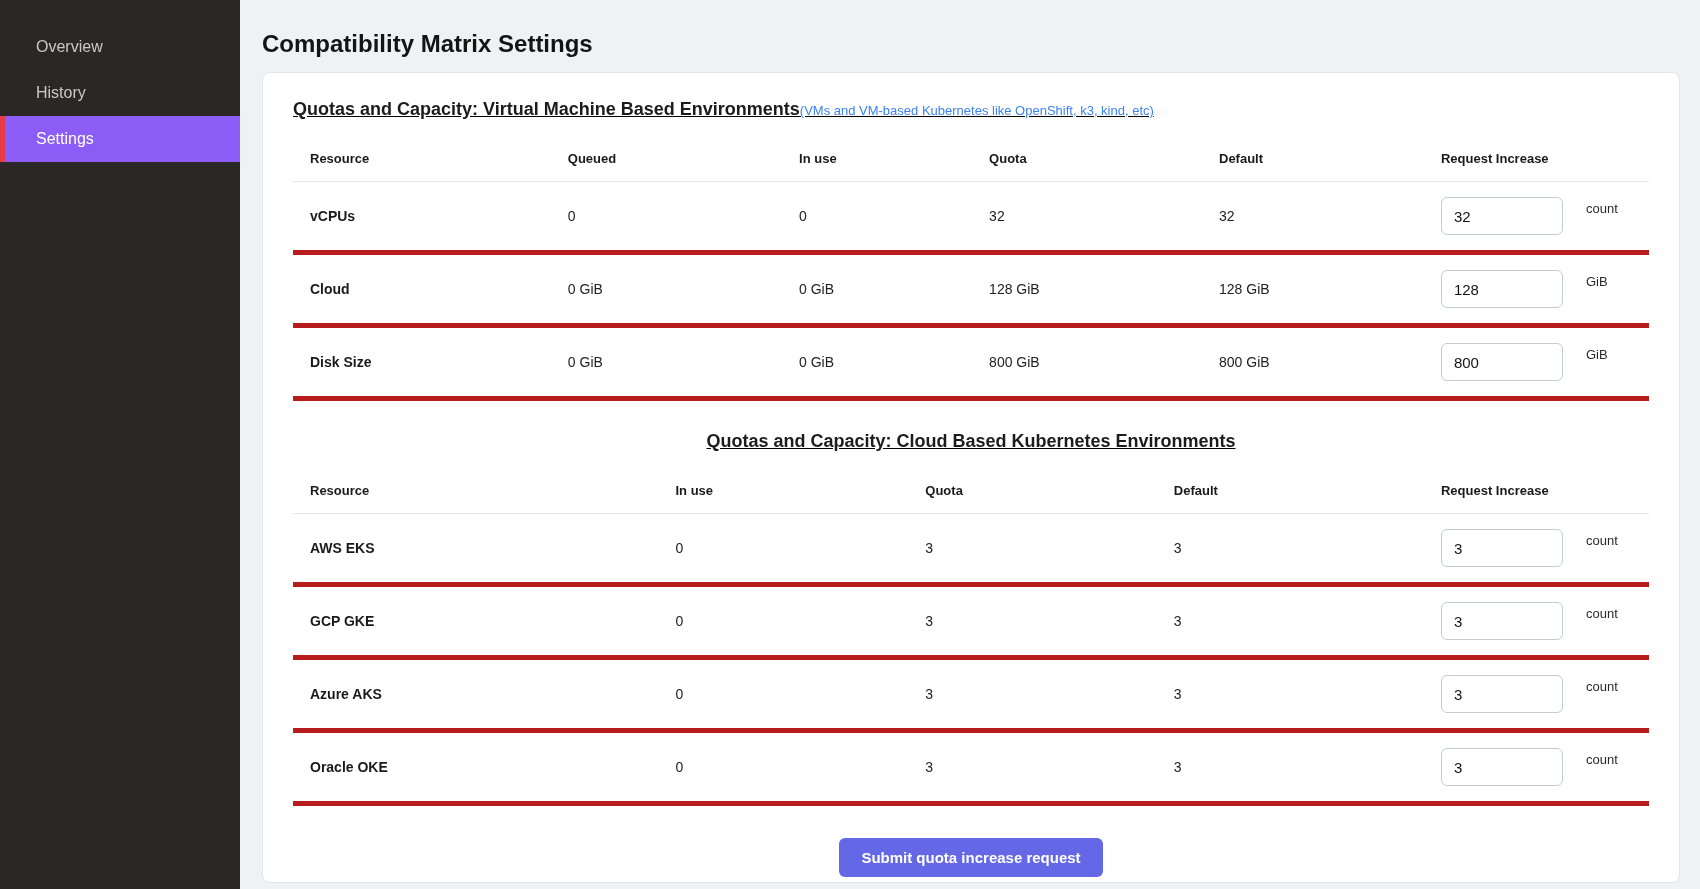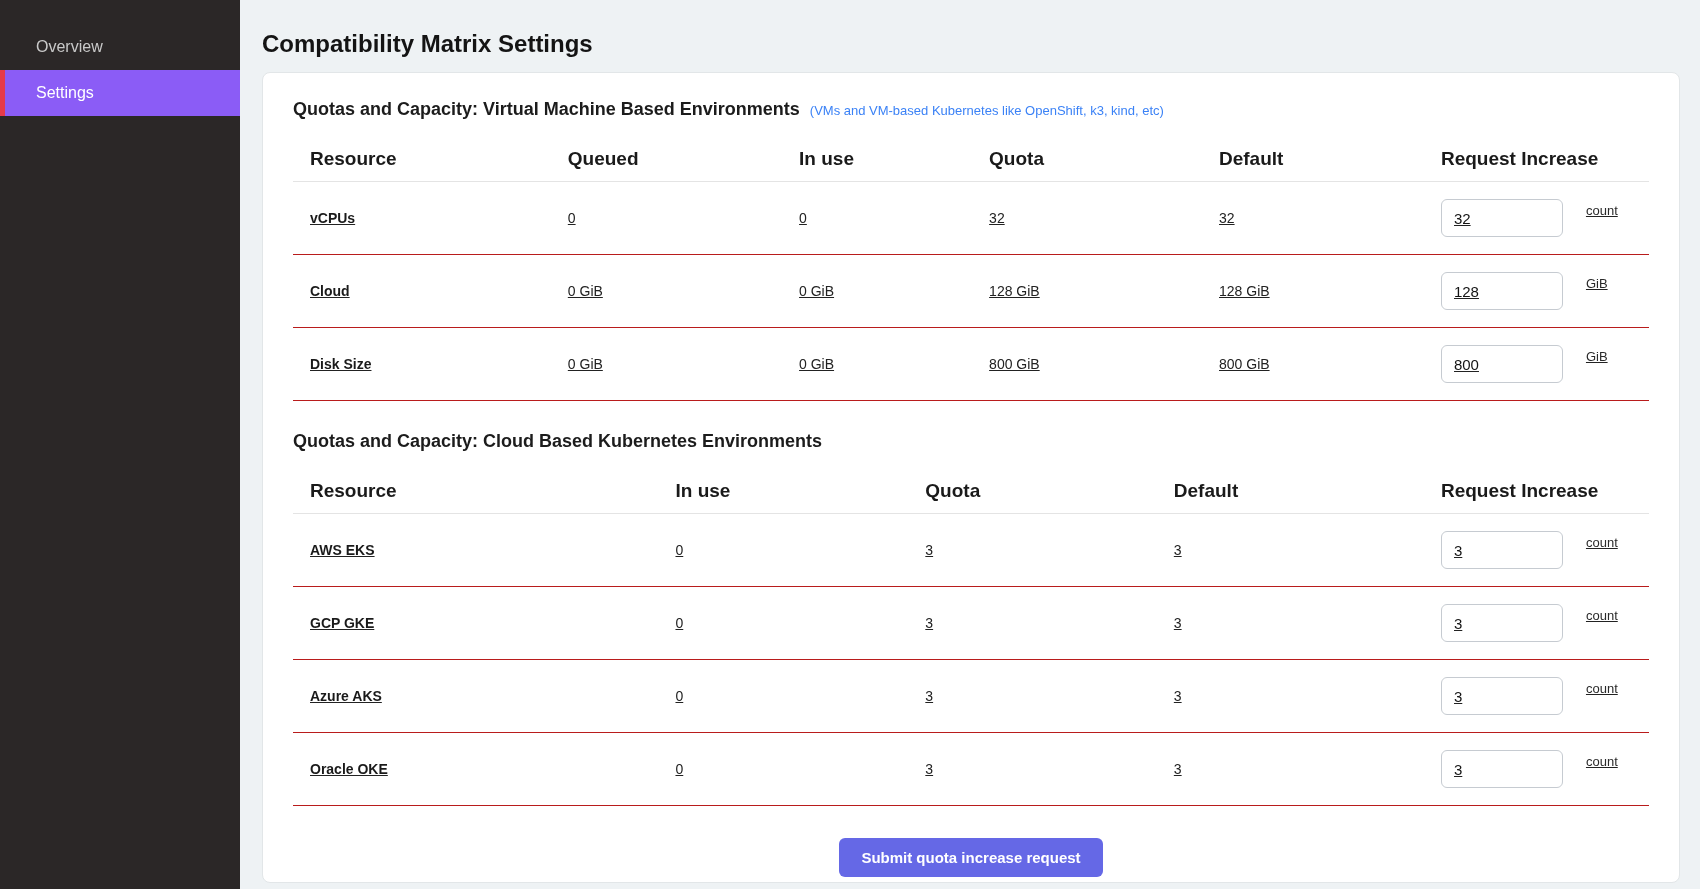--- a/index.html
+++ b/index.html
@@ -48,42 +48,41 @@
     margin: 6px 0 14px 0;
   }
   .card {
     background: #ffffff;
     border: 1px solid #e2e6e8;
     border-radius: 8px;
     padding: 26px 30px 24px 30px;
     height: 811px;
   }
 
-  .section-head { display: flex; align-items: baseline; gap: 10px; margin-bottom: 16px; }
+  .section-head { display: flex; align-items: baseline; gap: 0; margin-bottom: 16px; text-decoration: underline; }
   .section-title { font-size: 18px; font-weight: 600; color: #1c1c1c; }
   .section-note  { font-size: 13px; color: #3b82f6; }
 
   
   .thead, .trow { display: grid; align-items: center; padding-left: 17px; padding-right: 10px; }
   .vm-grid    { grid-template-columns: 19.4% 17.4% 14.3% 17.3% 16.7% 1fr; }
   .cloud-grid { grid-template-columns: 27.5% 18.8% 18.7% 20.1% 1fr; }
 
   .thead {
     height: 46px;
     border-bottom: 1px solid #e4e4e4;
-    font-size: 19px;
+    font-size: 13px;
     font-weight: bold;
     color: #1a1a1a;
   }
   .trow {
     height: 73px;
-    border-bottom: 1px solid #b91c1c;
+    border-bottom: 5px solid #b91c1c;
     font-size: 14px;
     color: #222;
-    text-decoration: underline;
   }
   .cell.resource { font-weight: 600; color: #1a1a1a; }
 
   .request-cell { display: flex; align-items: center; }
   .quota-input {
     width: 122px;
     height: 38px;
     border: 1px solid #c6cbd1;
     border-radius: 6px;
     padding: 0 12px;
@@ -93,21 +92,21 @@
     outline: none;
     background: #fff;
   }
   .unit {
     font-size: 13px;
     color: #2a2a2a;
     margin-left: 23px;
     transform: translateY(-8px);
   }
 
-  .section-2 { margin-top: 30px; }
+  .section-2 { margin-top: 30px; justify-content: center; }
 
   
   .button-row { display: flex; justify-content: center; margin-top: 32px; }
   .submit-btn {
     background: #6568e6;
     color: #ffffff;
     border: none;
     border-radius: 6px;
     padding: 11px 22px;
     font-size: 15px;
@@ -116,20 +115,23 @@
     cursor: pointer;
   }
 </style>
 </head>
 <body>
 
 <nav class="sidebar">
   <div class="side-item">
     <span>Overview</span>
   </div>
+  <div class="side-item">
+    <span>History</span>
+  </div>
   <div class="side-item active">
     <span>Settings</span>
   </div>
 </nav>
 
 <main class="main">
   <h1 class="page-title">Compatibility Matrix Settings</h1>
 
   <div class="card">
 

